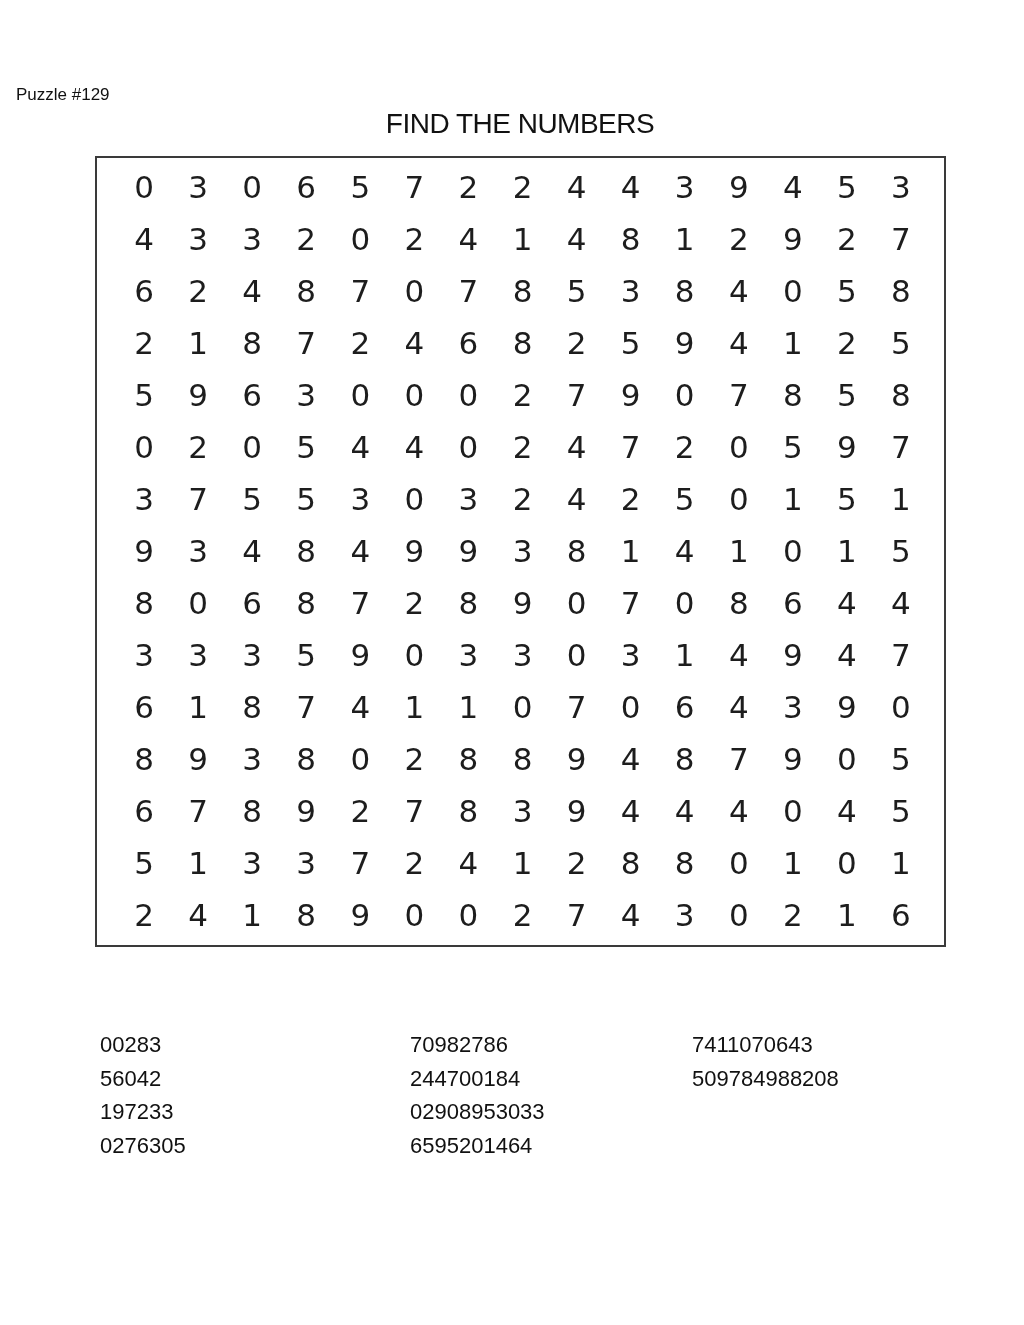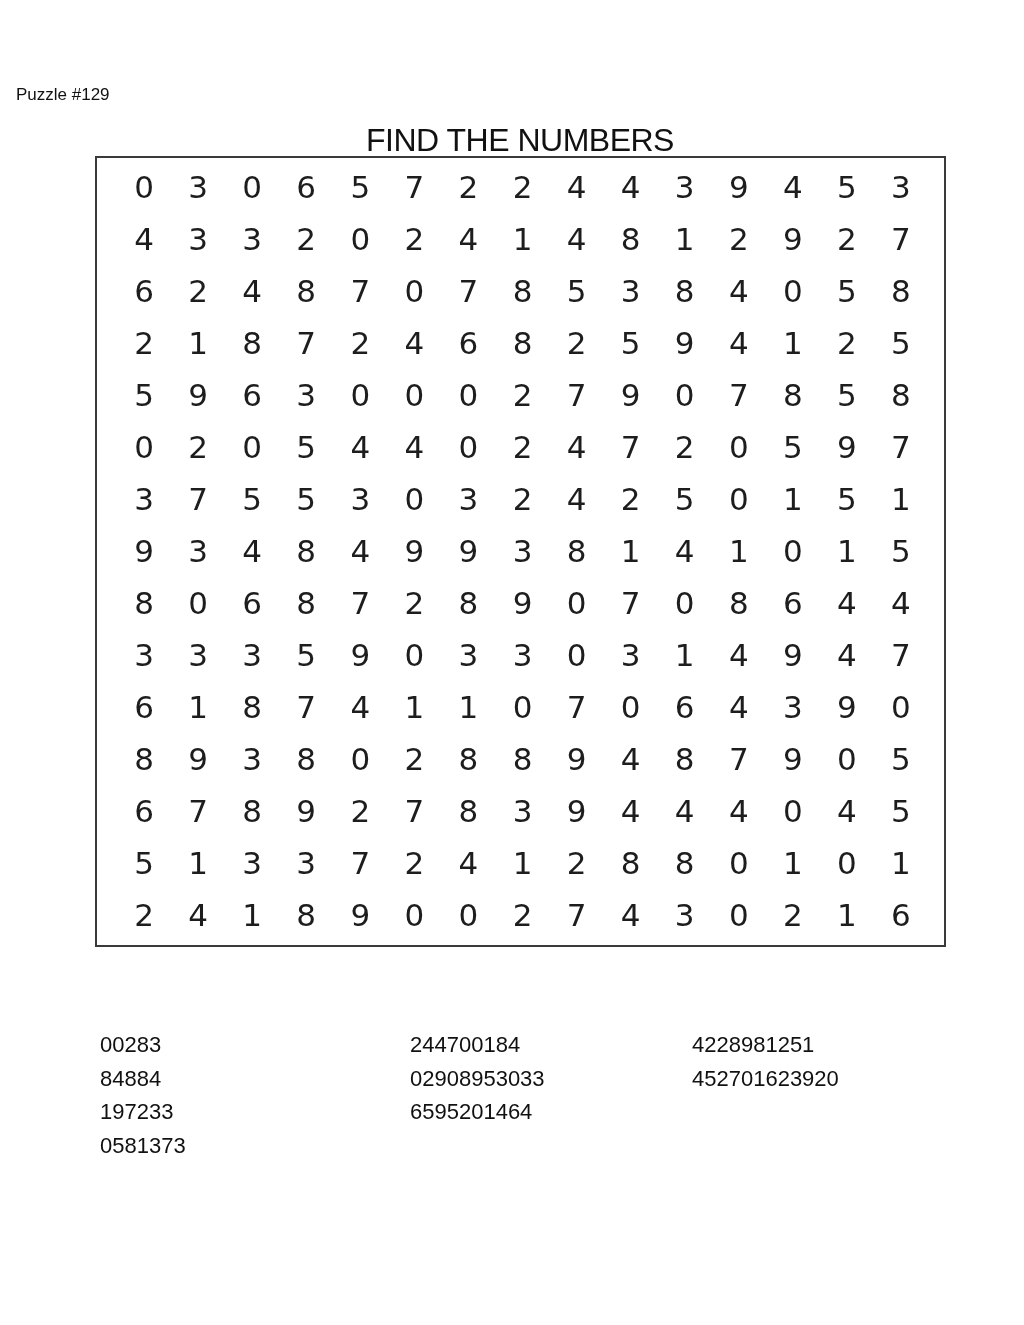--- a/index.html
+++ b/index.html
@@ -18,24 +18,24 @@
   }
   .page{position:absolute;inset:0;}
   .puzzle-number{
     position:absolute;top:85px;left:16px;right:0;
     font-size:17px;
     color:#111;
   }
   .title{
     position:absolute;top:108px;left:16px;right:0;
     text-align:center;
-    font-size:32px;
+    font-size:28px;
     font-weight:400;
     letter-spacing:-0.5px;
-    margin:14px;
+    margin:0;
     color:#111;
   }
   .grid-box{
     position:absolute;
     left:95px;top:156px;
     width:851px;height:791px;
     box-sizing:border-box;
     border:2px solid var(--border-color);
     display:grid;
     grid-template-columns:repeat(15,1fr);
@@ -297,27 +297,28 @@
       <div class="cell">4</div>
       <div class="cell">3</div>
       <div class="cell">0</div>
       <div class="cell">2</div>
       <div class="cell">1</div>
       <div class="cell">6</div>
     </div>
   <div class="word-list">
       <div class="word-col">
         <div class="word">00283</div>
-        <div class="word">84884</div>
+        <div class="word">56042</div>
         <div class="word">197233</div>
-        <div class="word">0581373</div>
+        <div class="word">0276305</div>
       </div>
       <div class="word-col">
+        <div class="word">70982786</div>
         <div class="word">244700184</div>
         <div class="word">02908953033</div>
         <div class="word">6595201464</div>
       </div>
       <div class="word-col">
-        <div class="word">4228981251</div>
-        <div class="word">452701623920</div>
+        <div class="word">7411070643</div>
+        <div class="word">509784988208</div>
       </div>
     </div>
 </div>
 
 </body></html>

